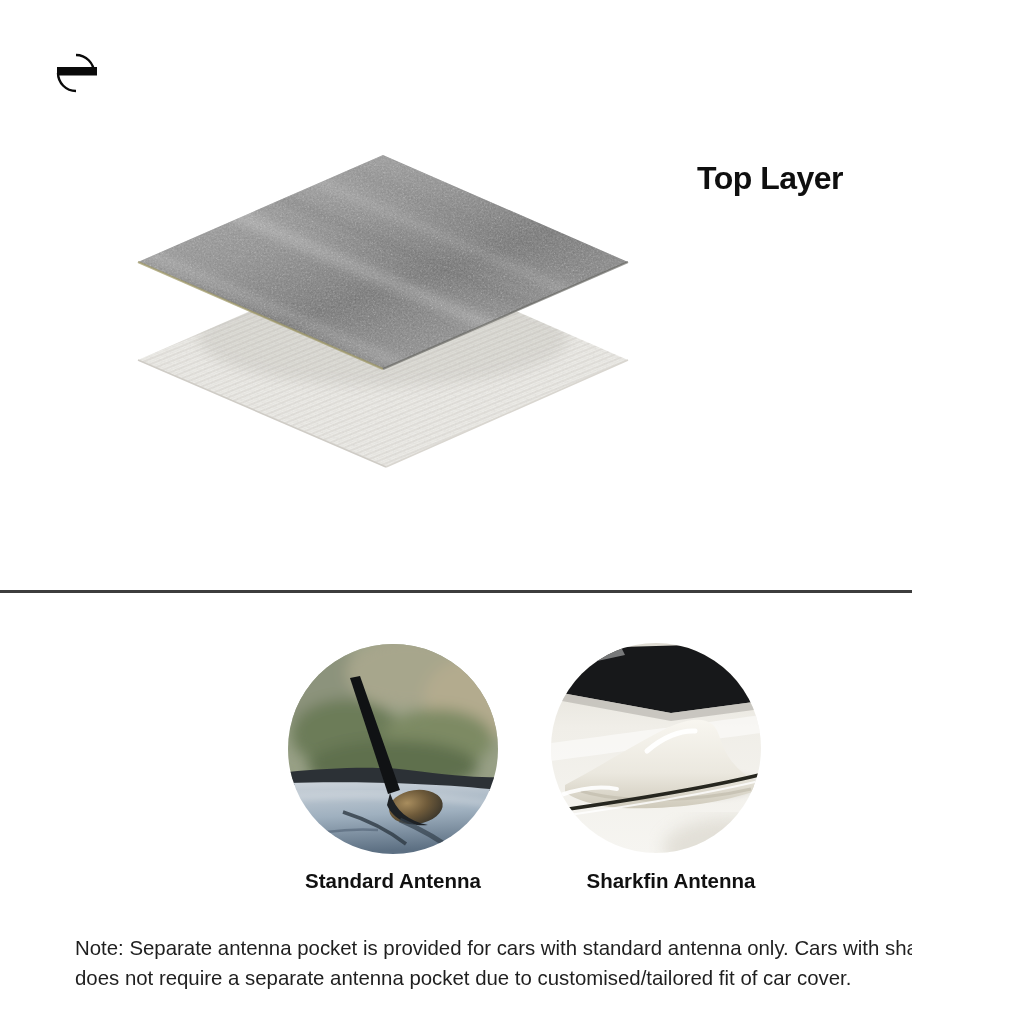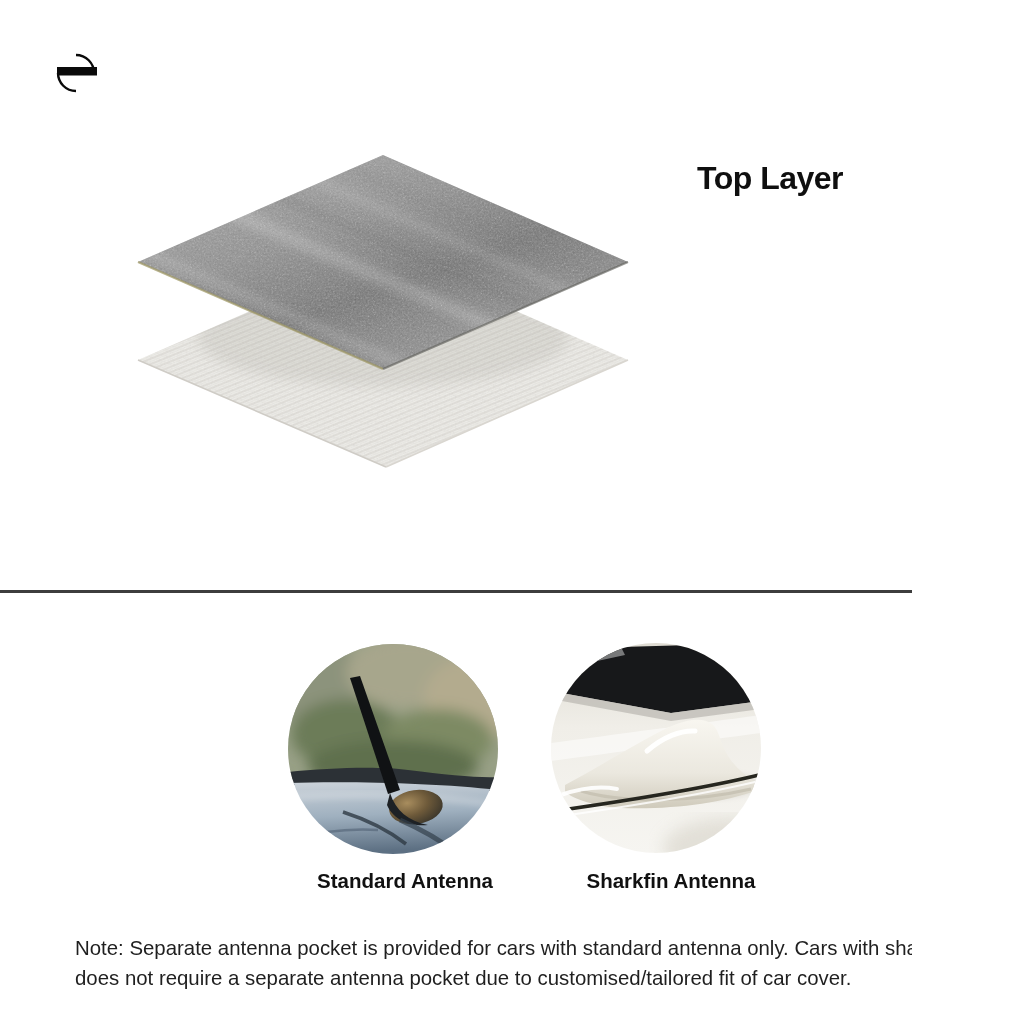--- a/index.html
+++ b/index.html
@@ -20,21 +20,21 @@
   .layer-desc{font-size:23.5px;font-weight:400;color:#222222;line-height:31px;}
   .layer-title{margin-bottom:4px;}
   
   .divider{left:0;top:590px;width:1024px;height:3px;background:#3d3d3d;}
   
   .photo-circle{width:210px;height:210px;border-radius:50%;overflow:hidden;}
   .photo-circle svg{display:block;width:100%;height:100%;}
   .photo-standard{left:288px;top:644px;}
   .photo-sharkfin{left:551px;top:643px;}
   .photo-label{top:869px;width:210px;text-align:center;font-size:20.5px;font-weight:700;color:#111111;}
-  .photo-label.one{left:300px;}
+  .photo-label.one{left:288px;}
   .photo-label.two{left:566px;}
   
   .note{left:30px;top:933px;width:985px;font-size:20.4px;line-height:30px;color:#1f1f1f;margin-left:45px;}
 </style>
 </head>
 <body>
 
 <div class="canvas">
 
   <svg class="abs logo" viewBox="0 0 46 44" aria-hidden="true">

